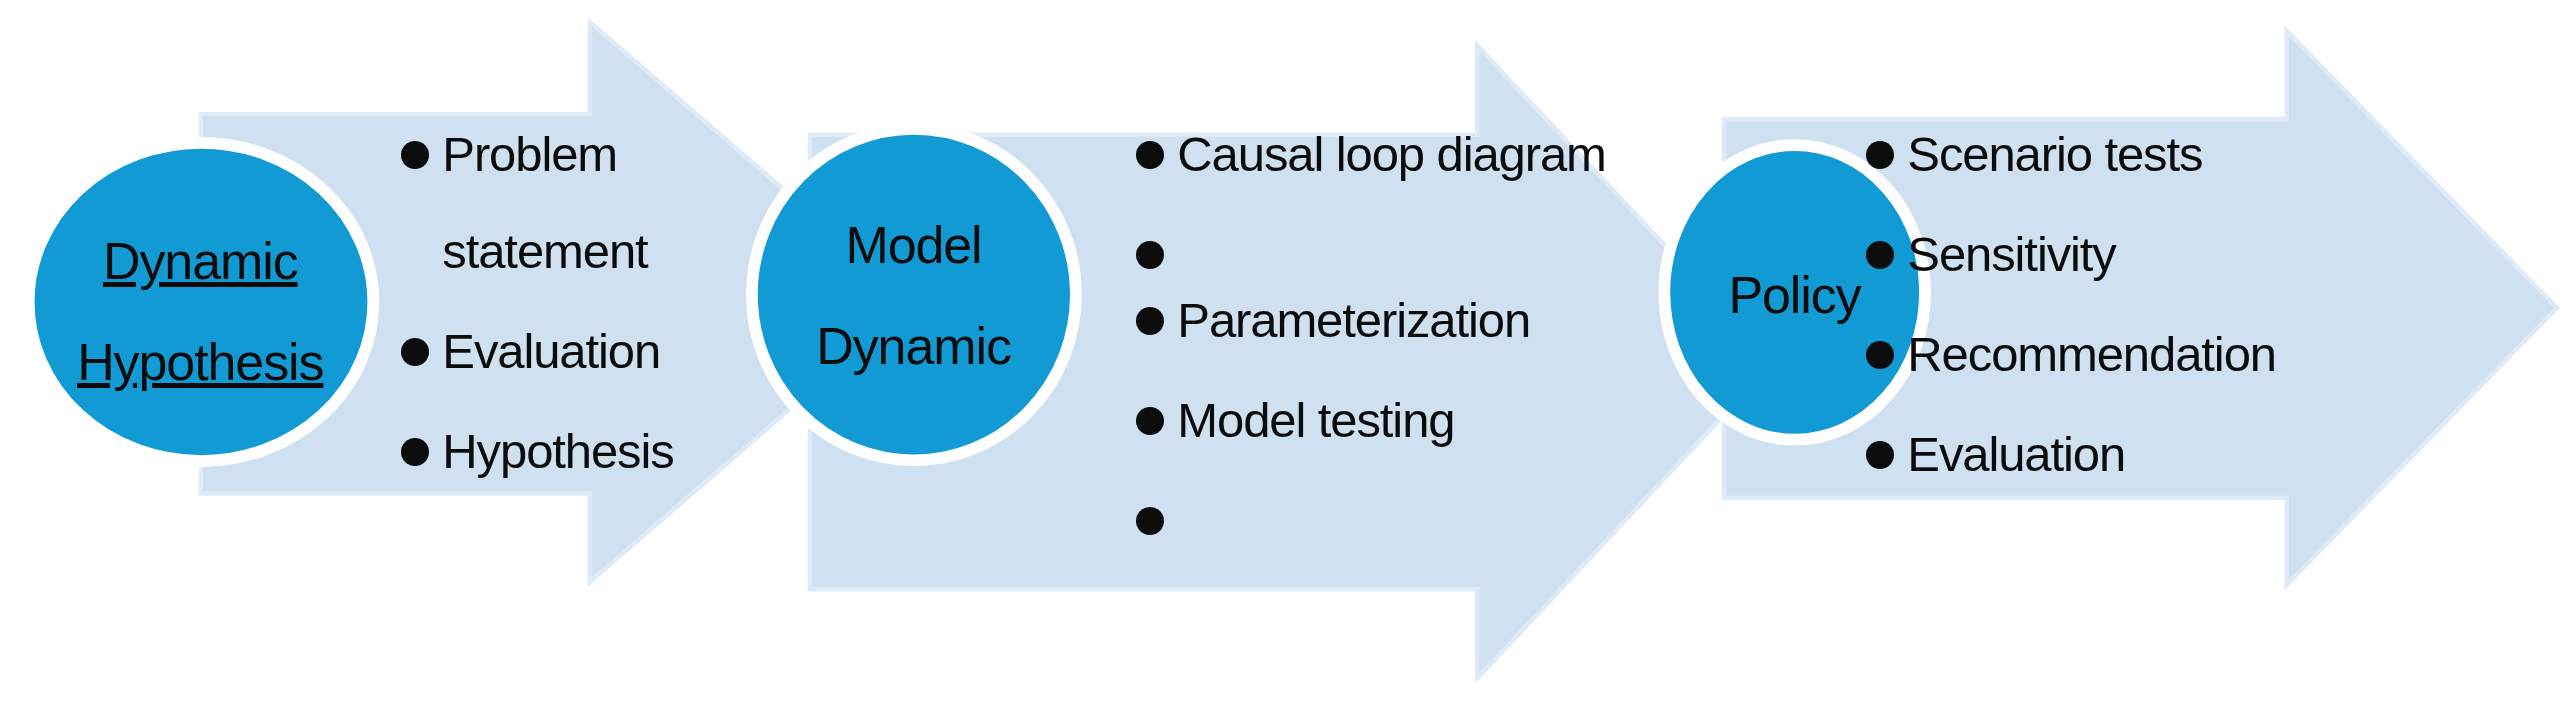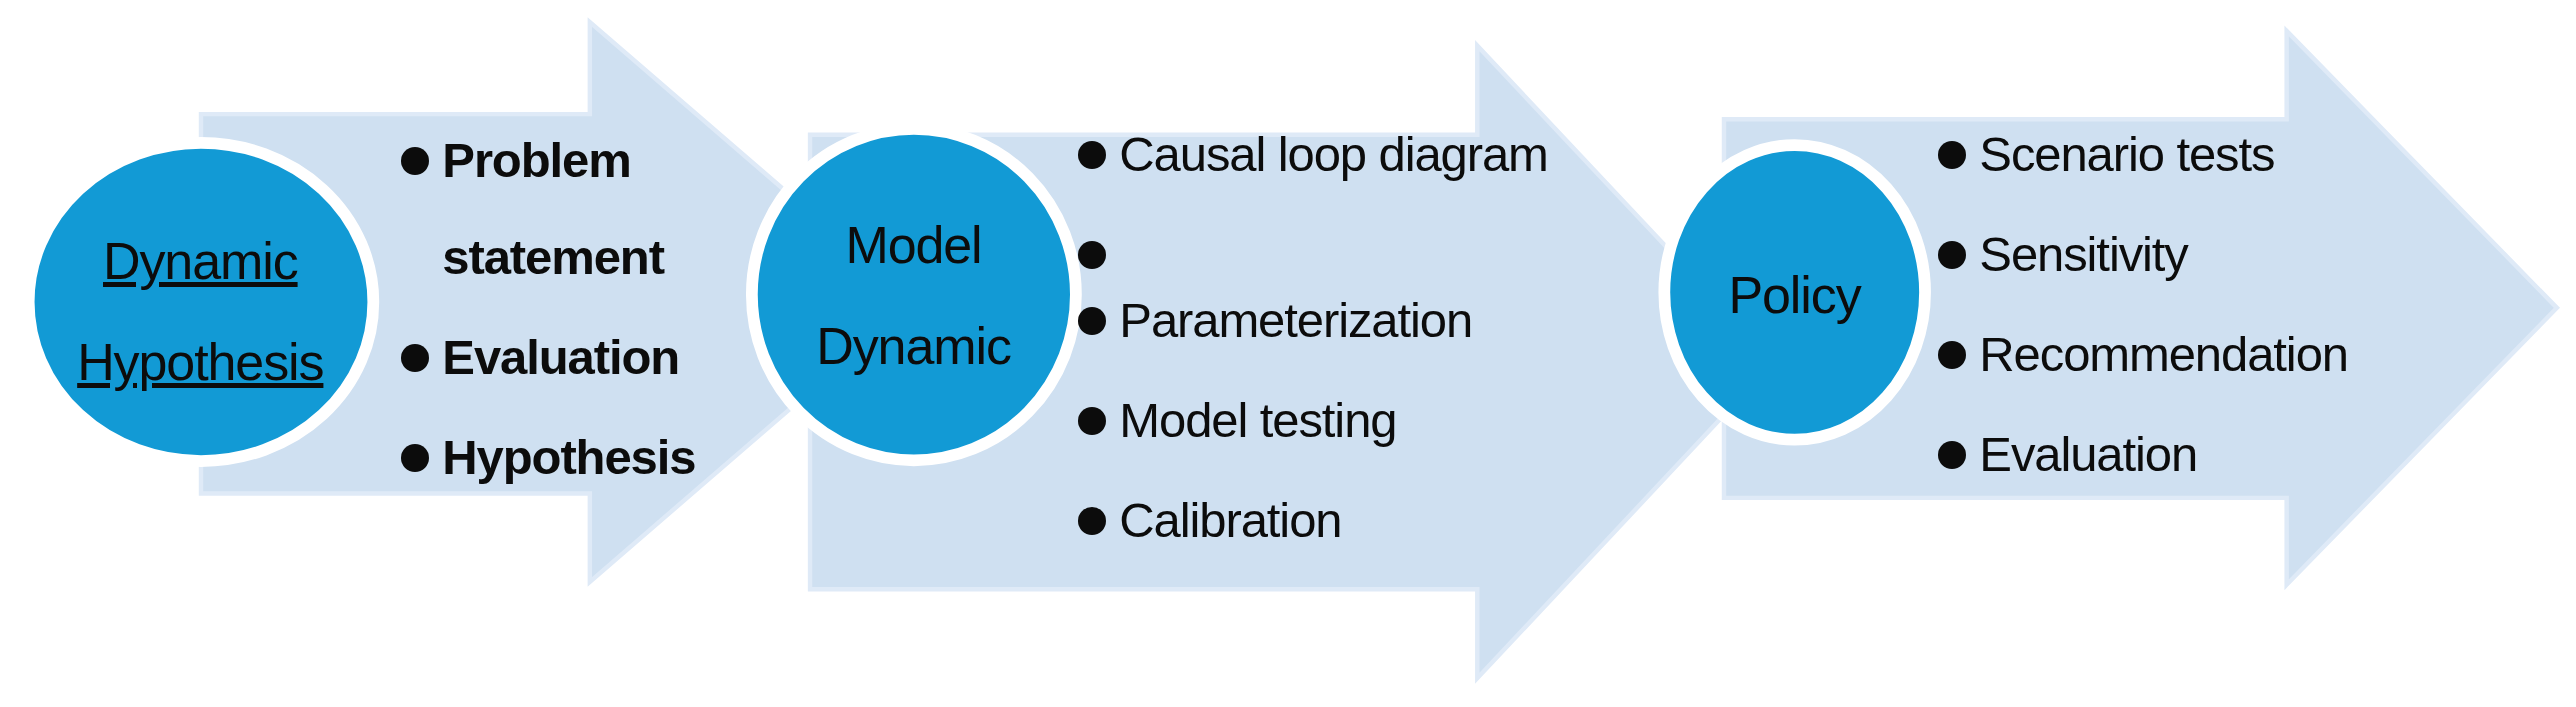--- a/index.html
+++ b/index.html
@@ -41,23 +41,23 @@
   }
   .dot {
     flex: none;
     width: 28px;
     height: 28px;
     margin: 35px 13.3px 0 0;
     border-radius: 50%;
     background: #0c0c0c;
   }
   .txt { display: block; }
-  .b1 { left: 401px;  top: 112px; width: 309px; font-weight: bold; }
-  .b2 { left: 1078px; top: 106px; width: 663px; text-align: right; }
-  .b3 { left: 1938px; top: 106px; width: 604px; }
+  .b1 { left: 401px;  top: 106px; width: 309px; }
+  .b2 { left: 1136px; top: 106px; width: 663px; text-align: right; }
+  .b3 { left: 1866px; top: 106px; width: 604px; }
   .l1 { left: 8.8px;   top: 211px; width: 383px; text-decoration: underline; }
   .l2 { left: 722px;  top: 195px; width: 383px; }
   .l3 { left: 1603px; top: 245px; width: 383px; }
 </style>
 </head>
 <body>
 
 <div class="canvas">
 
   <svg class="shapes" viewBox="0 0 3496 960" xmlns="http://www.w3.org/2000/svg">
@@ -110,21 +110,20 @@
     <li>
       <span class="dot"></span>
       <span class="txt">Parameterization</span>
     </li>
     <li>
       <span class="dot"></span>
       <span class="txt">Model testing</span>
     </li>
     <li>
       <span class="dot"></span>
-      <span class="txt">Calibration</span>
     </li>
   </ul>
 
   <ul class="bullets b3">
     <li>
       <span class="dot"></span>
       <span class="txt">Scenario tests</span>
     </li>
     <li>
       <span class="dot"></span>

